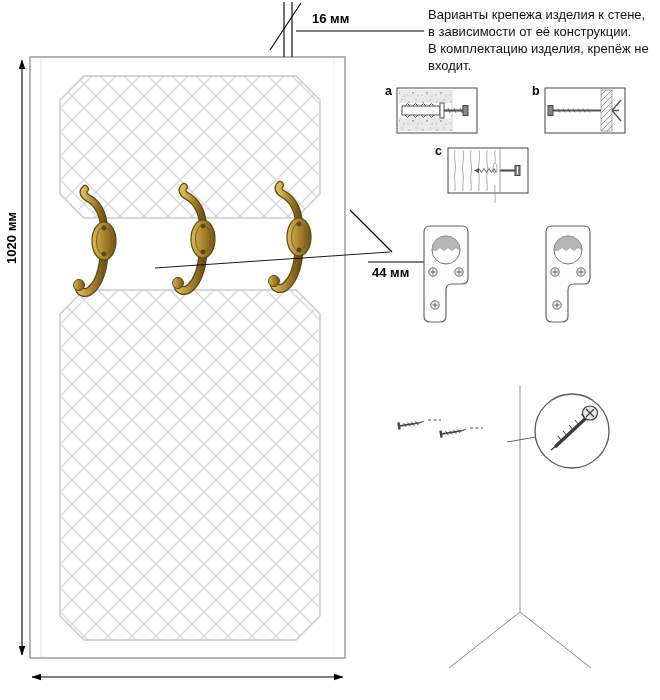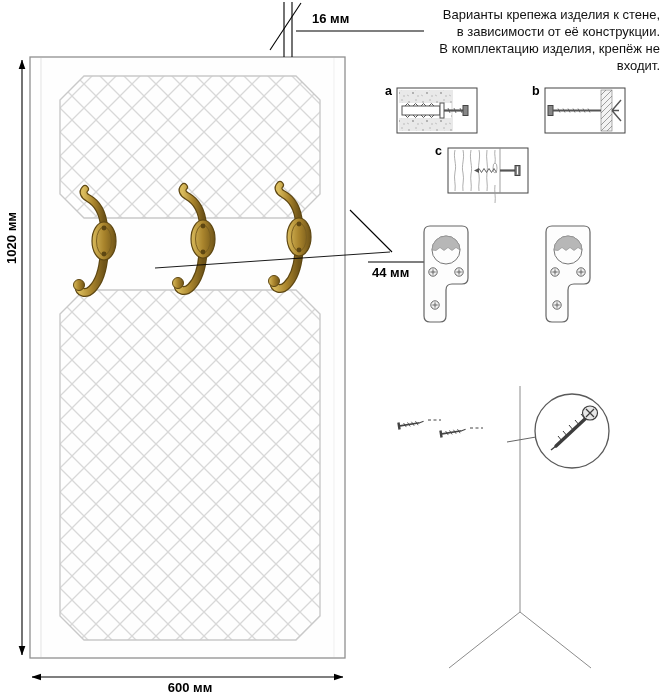--- a/index.html
+++ b/index.html
@@ -16,21 +16,21 @@
   .lbl { position: absolute; color: #000; white-space: nowrap; }
   .dim { font-weight: bold; font-size: 13px; }
   .rot {
     width: 80px; height: 16px; text-align: center;
     transform: rotate(-90deg);
   }
   .ctr { text-align: center; }
   .letter { font-weight: bold; font-size: 12.5px; }
   .info {
     position: absolute; left: 428px; top: 7px; width: 232px;
-    font-size: 13px; line-height: 1.3; white-space: pre-line; color: #111; text-align: right;
+    font-size: 13px; line-height: 1.3; white-space: pre-line; color: #111;
   }
 </style>
 </head>
 <body>
 
 <div class="canvas">
 
   <svg class="art" width="660" height="700" viewBox="0 0 660 700">
     <defs>
       <marker id="arr" viewBox="0 0 10 10" refX="9.5" refY="5" markerWidth="9" markerHeight="9" orient="auto-start-reverse">
@@ -183,21 +183,20 @@
         <ellipse cx="590" cy="413" rx="7.5" ry="7" fill="#e8e8e8" stroke-width="1.2"></ellipse>
         <path d="M586,409 l8,8 M594,409 l-8,8" stroke-width="1.2"></path>
       </g>
     </g>
   </svg>
 
   <div class="lbl dim" style="left:312px; top:11px;">16 мм</div>
 
   <div class="lbl dim rot" style="left:-28px; top:230px;">1020 мм</div>
 
-  <div class="lbl dim ctr" style="left:125px; top:680px; width:130px;">600 мм</div>
 
   <div class="lbl dim" style="left:372px; top:265px;">44 мм</div>
 
   <div class="info">Варианты крепежа изделия к стене,
 в зависимости от её конструкции.
 В комплектацию изделия, крепёж не
 входит.</div>
 
   <div class="lbl letter" style="left:385px; top:84px;">a</div>
   <div class="lbl letter" style="left:532px; top:84px;">b</div>

